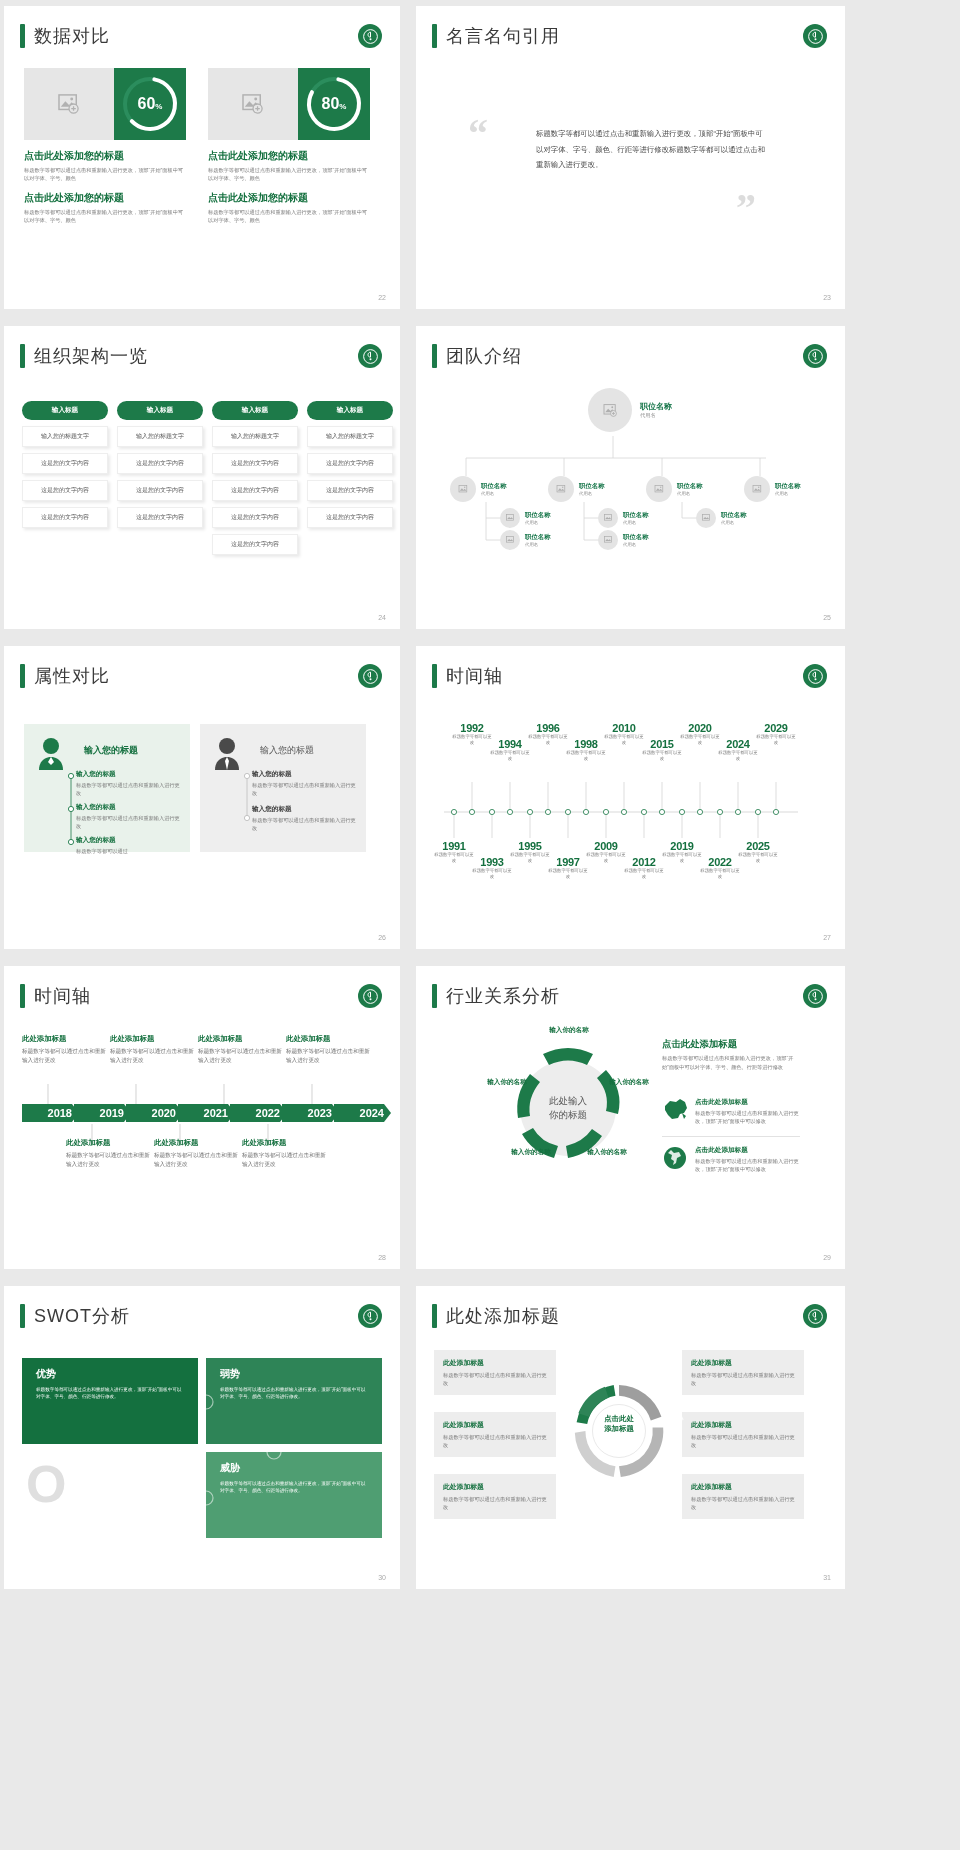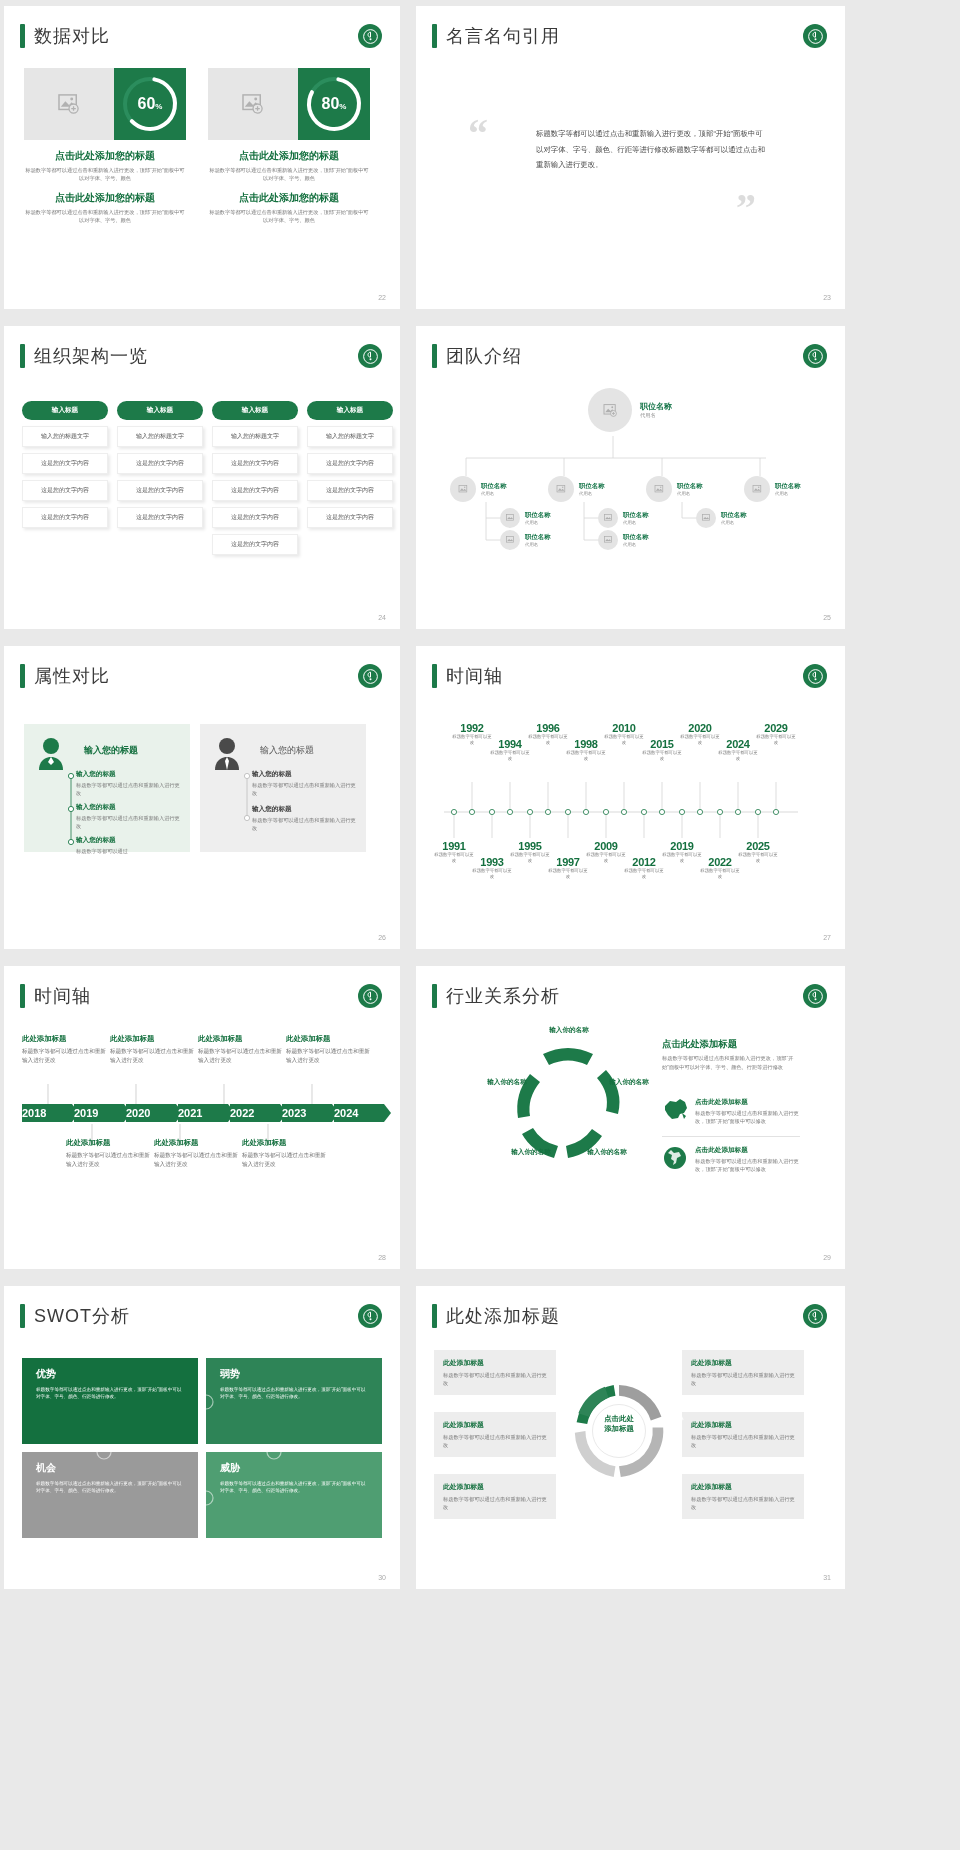--- a/index.html
+++ b/index.html
@@ -33,21 +33,21 @@
   .logo { position:absolute; top:18px; right:18px; width:24px; height:24px;
           border-radius:50%; background:#1d7a49; display:flex; align-items:center; justify-content:center;}
   .logo svg { display:block; }
   .pageno { position:absolute; right:14px; bottom:8px; font-size:7px; color:#aaa; }
   .h-green { color:#14703f; font-weight:bold; }
   .tiny { font-size:5.2px; line-height:1.55; color:#7a7a7a; }
   .tiny2 { font-size:5.6px; line-height:1.6; color:#6f6f6f; }
 
   
   .dc-wrap { position:absolute; top:62px; left:20px; display:flex; gap:22px; }
-  .dc-col { width:162px;text-align:center; }
+  .dc-col { width:162px; }
   .dc-card { display:flex; height:72px; }
   .dc-img { flex:1; background:#e6e6e6; display:flex; align-items:center; justify-content:center; }
   .dc-ring { width:72px; background:#1d7a49; display:flex; align-items:center; justify-content:center; position:relative;}
   .dc-ring svg { position:absolute; inset:0; }
   .dc-pct { position:relative; color:#fff; font-size:16px; font-weight:bold; }
   .dc-pct span { font-size:8px; }
   .dc-blk { margin-top:9px; }
   .dc-h { font-size:10px; font-weight:bold; color:#14703f; margin-bottom:3px; }
 
   
@@ -75,21 +75,21 @@
   .ac-right { left:196px; background:#eeeeee; }
   .ac-head { font-size:9px; margin-left:48px; margin-top:6px; }
   .ac-item-h { font-size:6.6px; font-weight:bold; margin-bottom:2px; }
   .yr { position:absolute; text-align:center; width:40px; }
   .yr b { font-size:11px; color:#14703f; display:block; letter-spacing:-.3px;}
   .yr i { font-style:normal; font-size:4.4px; color:#7d7d7d; line-height:1.35; display:block;}
 
   
   .bar-row { position:absolute; left:18px; top:138px; display:flex; }
   .chip { background:#1d7a49; color:#fff; font-size:11px; font-weight:bold;
-          padding:3px 0; width:50px; text-align:left; position:relative; margin-right:2px;}
+          padding:3px 0; width:50px; text-align:right; position:relative; margin-right:2px;}
   .chip:after{ content:""; position:absolute; right:-7px; top:0; border-left:7px solid #1d7a49;
                border-top:9px solid transparent; border-bottom:9px solid transparent;}
   .tl28-top { position:absolute; top:68px; width:84px; }
   .tl28-bot { position:absolute; top:172px; width:84px; }
   .tl28-h { font-size:7.4px; font-weight:bold; color:#14703f; margin-bottom:3px; }
 
   
   .hub { position:absolute; left:104px; top:94px; width:96px; height:96px; border-radius:50%;
          background:#ededed; display:flex; flex-direction:column; align-items:center; justify-content:center;}
   .hub span { font-size:9.5px; color:#555; line-height:1.45;}
@@ -690,20 +690,24 @@
       <div class="s-title">行业关系分析</div>
     </div>
     <div class="logo">
       <svg width="15" height="15" viewBox="0 0 24 24">
           <circle cx="12" cy="12" r="11" fill="none" stroke="#fff" stroke-width="1.6"></circle>
           <path d="M12 5 v8 M12 13 c-3 0 -4 -2 -4 -4 0 -2 2 -4 4 -4" stroke="#fff" stroke-width="1.6" fill="none"></path>
           <circle cx="12" cy="16.5" r="1.6" fill="#fff"></circle>
         </svg>
     </div>
 
+    <div class="hub">
+      <span>此处输入</span>
+      <span>你的标题</span>
+    </div>
 
     <svg style="position:absolute;left:78px;top:66px" width="148" height="152">
       <g fill="#1d7a49">
         <path d="M49 22 q25 -12 50 0 l-6 11 q-19 -9 -38 0 z"></path>
         <path d="M112 38 q18 20 12 44 l-12 -3 q4 -18 -9 -33 z"></path>
         <path d="M108 104 q-12 18 -34 22 l-2 -12 q17 -4 26 -17 z"></path>
         <path d="M60 126 q-22 -6 -32 -24 l11 -6 q8 14 25 18 z"></path>
         <path d="M24 86 q-4 -24 12 -44 l10 8 q-13 16 -10 34 z"></path>
       </g>
     </svg>
@@ -764,24 +768,20 @@
       <div class="ghost" style="left:268px;top:2px;">W</div>
       <div class="ghost" style="left:4px;  top:96px;">O</div>
       <div class="ghost" style="left:268px;top:96px;">T</div>
 
       <div class="sw-cell" style="left:0;    top:0;  background:#14703f;">
         <div class="sw-h">优势</div>
         <div class="sw-p">标题数字等都可以通过点击和重新输入进行更改，顶部“开始”面板中可以对字体、字号、颜色、行距等进行修改。</div>
       </div>
       <div class="sw-cell" style="left:184px;top:0;  background:#2e8457;">
         <div class="sw-h">弱势</div>
-        <div class="sw-p">标题数字等都可以通过点击和重新输入进行更改，顶部“开始”面板中可以对字体、字号、颜色、行距等进行修改。</div>
-      </div>
-      <div class="sw-cell" style="left:0;    top:94px; background:#9a9a9a;">
-        <div class="sw-h">机会</div>
         <div class="sw-p">标题数字等都可以通过点击和重新输入进行更改，顶部“开始”面板中可以对字体、字号、颜色、行距等进行修改。</div>
       </div>
       <div class="sw-cell" style="left:184px;top:94px; background:#4f9e72;">
         <div class="sw-h">威胁</div>
         <div class="sw-p">标题数字等都可以通过点击和重新输入进行更改，顶部“开始”面板中可以对字体、字号、颜色、行距等进行修改。</div>
       </div>
 
       <svg style="position:absolute;left:168px;top:30px;pointer-events:none" width="32" height="130">
         <circle cx="16" cy="14" r="7" fill="none" stroke="#ffffff" stroke-width="1.2" opacity=".55"></circle>
         <circle cx="16" cy="110" r="7" fill="none" stroke="#ffffff" stroke-width="1.2" opacity=".55"></circle>

